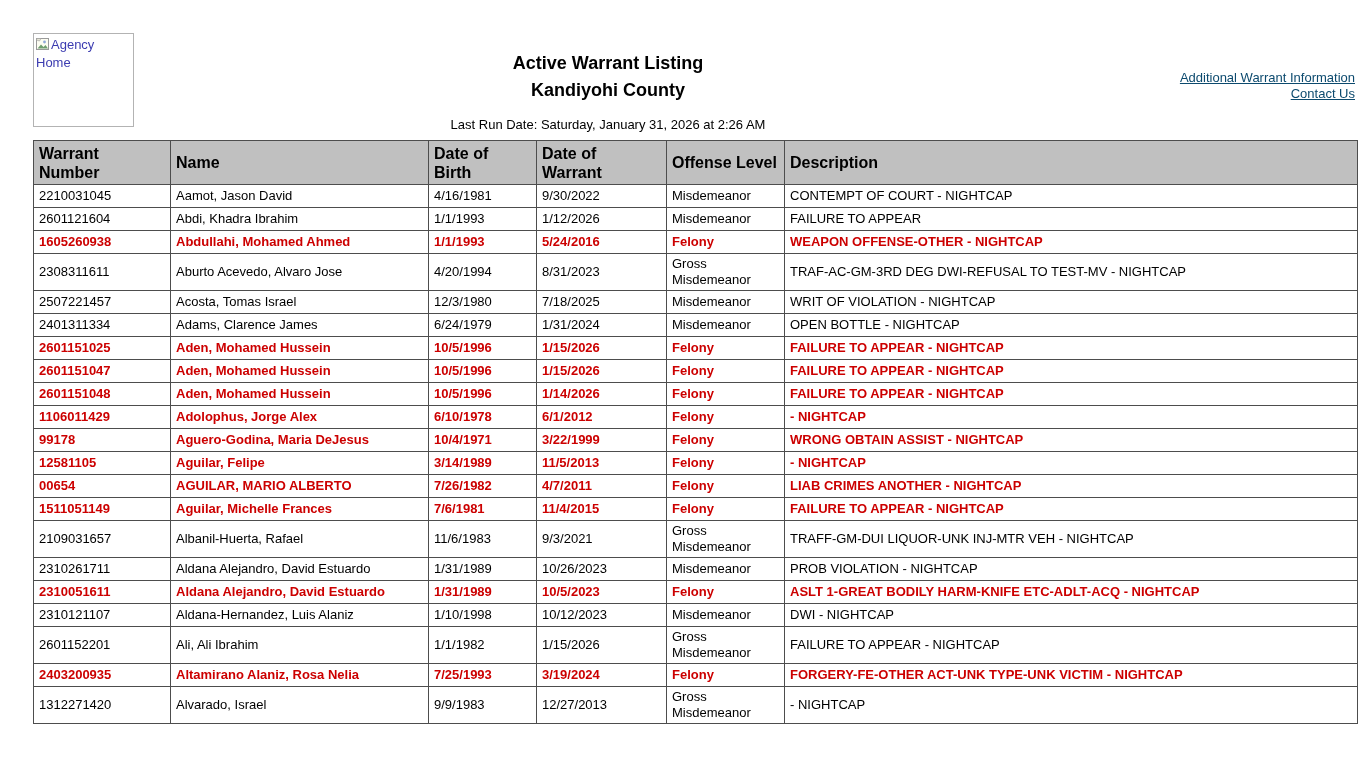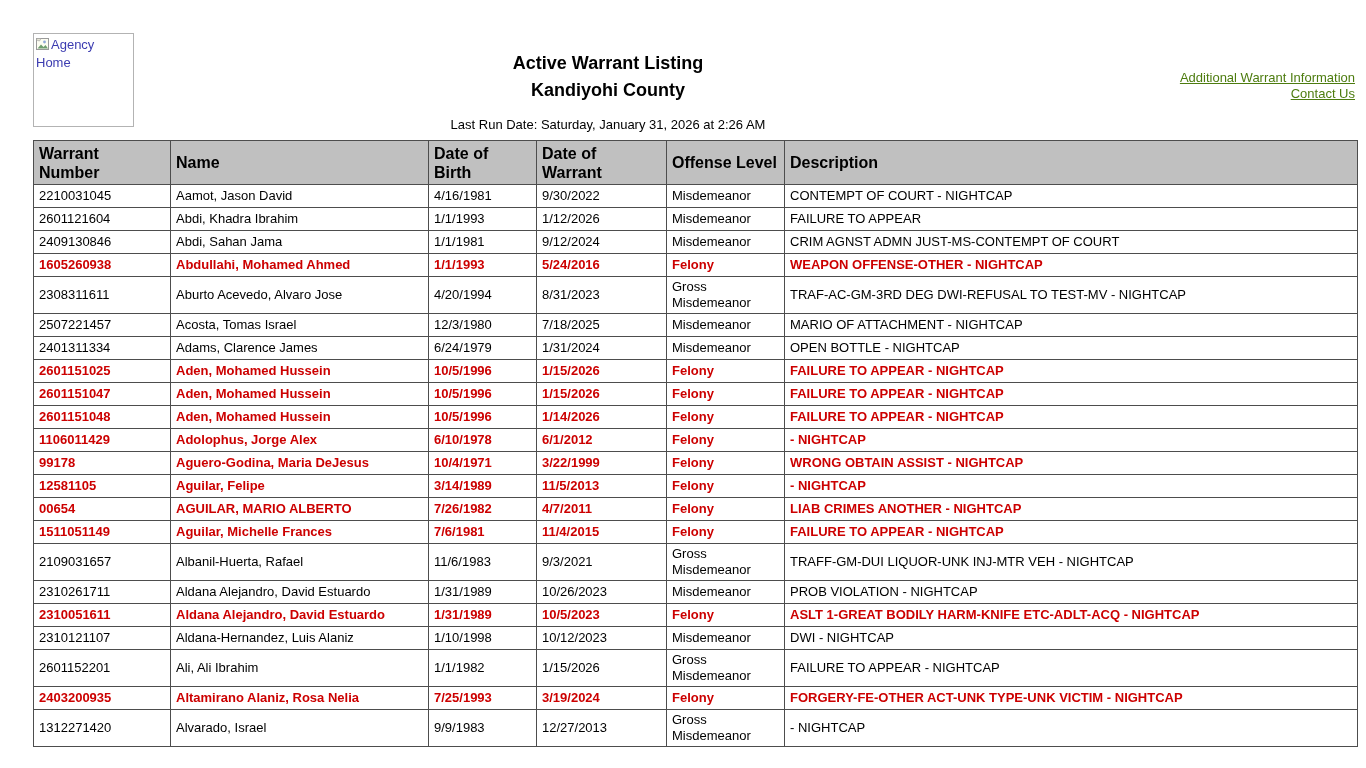--- a/index.html
+++ b/index.html
@@ -46,21 +46,21 @@
   .links-block {
     position: absolute;
     right: 11px;
     top: 70px;
     text-align: right;
     font-size: 13px;
     line-height: 16px;
   }
   .links-block a {
     display: block;
-    color: #4d7c0f;
+    color: #0c4a6e;
     text-decoration: underline;
     cursor: pointer;
   }
 
   table.warrants {
     border-collapse: collapse;
     margin-left: 33px;
     width: 1324px;
     table-layout: fixed;
   }
@@ -147,28 +147,20 @@
         <td>CONTEMPT OF COURT - NIGHTCAP</td>
       </tr>
       <tr>
         <td>2601121604</td>
         <td>Abdi, Khadra Ibrahim</td>
         <td>1/1/1993</td>
         <td>1/12/2026</td>
         <td class="wrap">Misdemeanor</td>
         <td>FAILURE TO APPEAR</td>
       </tr>
-      <tr>
-        <td>2409130846</td>
-        <td>Abdi, Sahan Jama</td>
-        <td>1/1/1981</td>
-        <td>9/12/2024</td>
-        <td class="wrap">Misdemeanor</td>
-        <td>CRIM AGNST ADMN JUST-MS-CONTEMPT OF COURT</td>
-      </tr>
       <tr class="felony">
         <td>1605260938</td>
         <td>Abdullahi, Mohamed Ahmed</td>
         <td>1/1/1993</td>
         <td>5/24/2016</td>
         <td class="wrap">Felony</td>
         <td>WEAPON OFFENSE-OTHER - NIGHTCAP</td>
       </tr>
       <tr>
         <td>2308311611</td>
@@ -177,21 +169,21 @@
         <td>8/31/2023</td>
         <td class="wrap">Gross Misdemeanor</td>
         <td>TRAF-AC-GM-3RD DEG DWI-REFUSAL TO TEST-MV - NIGHTCAP</td>
       </tr>
       <tr>
         <td>2507221457</td>
         <td>Acosta, Tomas Israel</td>
         <td>12/3/1980</td>
         <td>7/18/2025</td>
         <td class="wrap">Misdemeanor</td>
-        <td>MARIO OF ATTACHMENT - NIGHTCAP</td>
+        <td>WRIT OF VIOLATION - NIGHTCAP</td>
       </tr>
       <tr>
         <td>2401311334</td>
         <td>Adams, Clarence James</td>
         <td>6/24/1979</td>
         <td>1/31/2024</td>
         <td class="wrap">Misdemeanor</td>
         <td>OPEN BOTTLE - NIGHTCAP</td>
       </tr>
       <tr class="felony">

